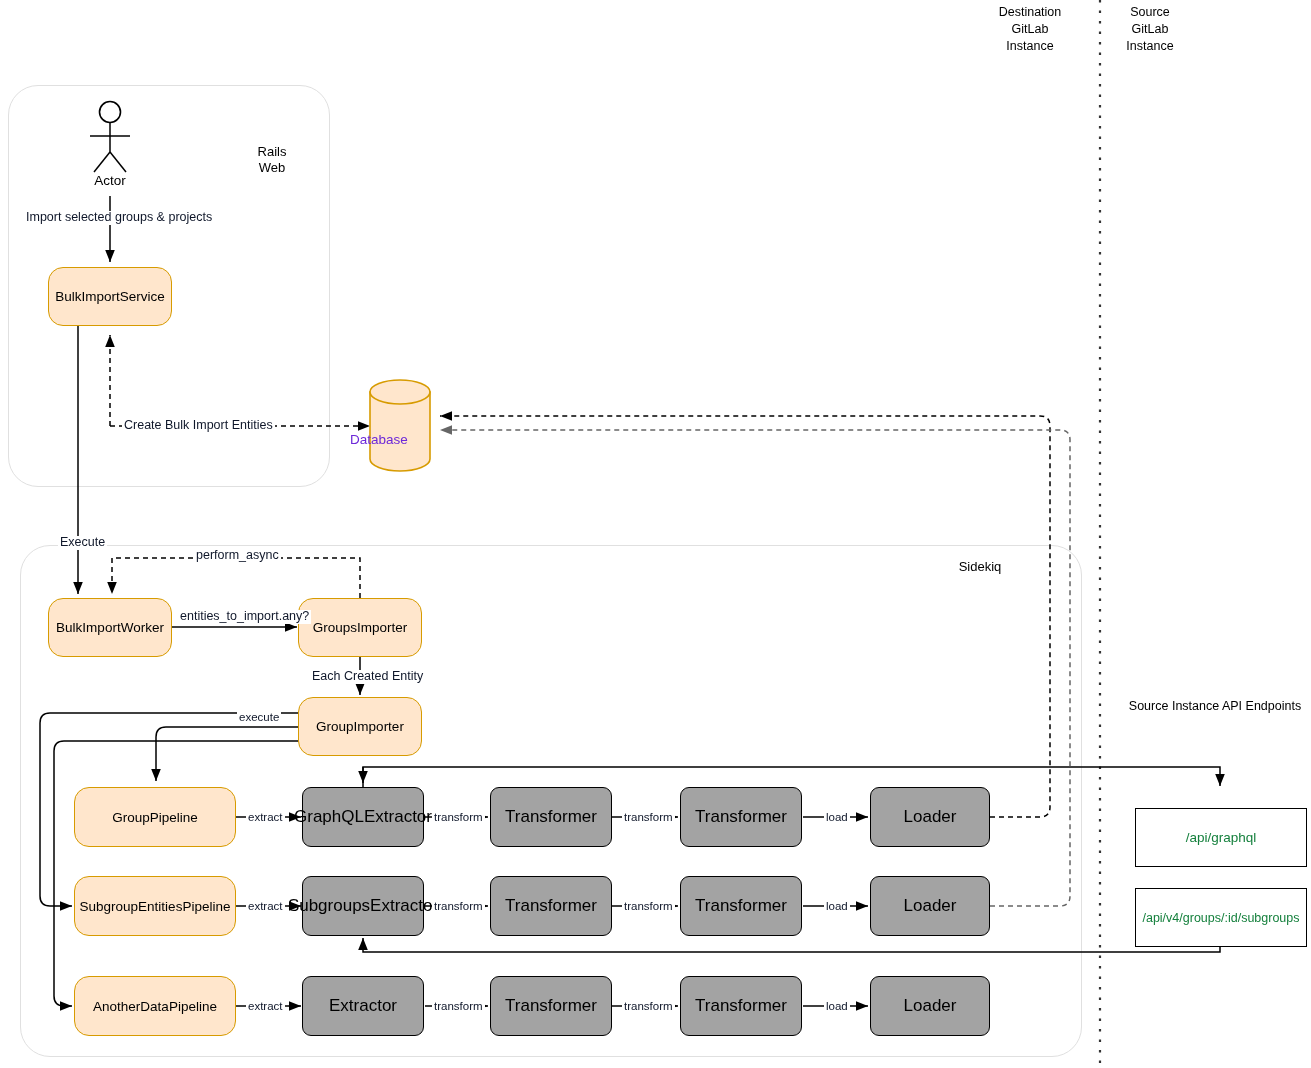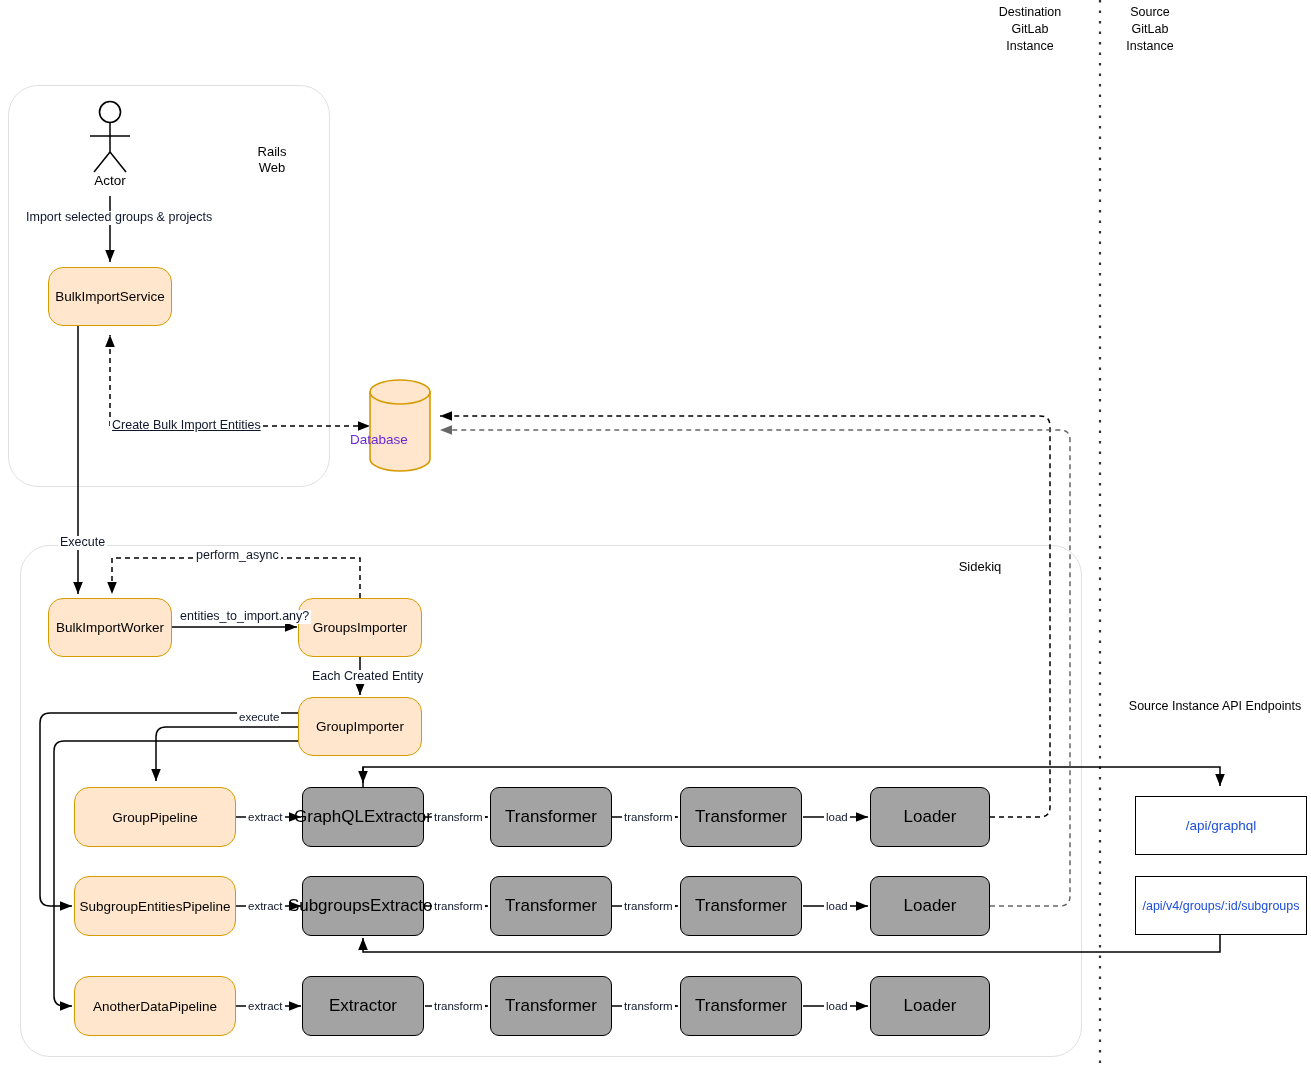--- a/index.html
+++ b/index.html
@@ -2,21 +2,21 @@
 <html><head>
 <meta charset="utf-8">
 <style>
   html,body{margin:0;padding:0;background:#ffffff;}
   body{font-family:"Liberation Sans","DejaVu Sans",sans-serif;}
   #canvas{position:relative;width:1311px;height:1068px;overflow:hidden;background:#fff;}
   svg.layer{position:absolute;left:0;top:0;width:1311px;height:1068px;pointer-events:none;}
   .node{position:absolute;box-sizing:border-box;display:flex;align-items:center;justify-content:center;text-align:center;}
   .rbox{border:1.6px solid #000;border-radius:9px;background:#a3a3a3;font-size:17px;color:#000;}
   .obox{border:1.6px solid #d79b00;border-radius:15px;background:#ffe6cc;font-size:13.5px;color:#000;}
-  .sqbox{border:1.6px solid #000;border-radius:0;background:#fff;font-size:13.5px;color:#1d4ed8;}
+  .sqbox{border:1.6px solid #000;border-radius:0;background:#fff;font-size:13.5px;color:#15803d;margin-top:12px;}
   .container-lbl{position:absolute;font-size:13px;color:#000;text-align:center;line-height:1.25;}
   .edge-lbl{position:absolute;font-size:11.5px;color:#0f172a;background:#fff;padding:0 2px;white-space:nowrap;line-height:1.1;}
   .edge-lbl.big{font-size:12.5px;}
   .zone-lbl{position:absolute;font-size:12.5px;color:#000;text-align:center;line-height:1.35;white-space:pre-line;}
   .grp{position:absolute;border:1.3px solid #e0e0e0;border-radius:30px;background:transparent;}
   .dbtext{position:absolute;width:100%;font-size:13.5px;color:#6d28d9;}
 </style>
 </head>
 <body>
 
@@ -132,21 +132,21 @@
   <div class="node rbox" style="left:870px;top:876px;width:120px;height:60px;">Loader</div>
 
   <div class="node rbox" style="left:490px;top:976px;width:122px;height:60px;">Transformer</div>
   <div class="node rbox" style="left:680px;top:976px;width:122px;height:60px;">Transformer</div>
   <div class="node rbox" style="left:870px;top:976px;width:120px;height:60px;">Loader</div>
 
   <div class="node sqbox" style="left:1135px;top:796px;width:172px;height:59px;">/api/graphql</div>
   <div class="node sqbox" style="left:1135px;top:876px;width:172px;height:59px;font-size:12.5px;">/api/v4/groups/:id/subgroups</div>
 
   <div class="edge-lbl big" style="left:24px;top:211px;">Import selected groups &amp; projects</div>
-  <div class="edge-lbl big" style="left:110px;top:419px;text-decoration:underline;">Create Bulk Import Entities</div>
+  <div class="edge-lbl big" style="left:122px;top:419px;">Create Bulk Import Entities</div>
   <div class="edge-lbl big" style="left:58px;top:536px;">Execute</div>
   <div class="edge-lbl big" style="left:194px;top:549px;">perform_async</div>
   <div class="edge-lbl big" style="left:178px;top:610px;">entities_to_import.any?</div>
   <div class="edge-lbl big" style="left:310px;top:670px;">Each Created Entity</div>
   <div class="edge-lbl" style="left:237px;top:711px;">execute</div>
 
   <div class="edge-lbl" style="left:246px;top:811px;">extract</div>
   <div class="edge-lbl" style="left:432px;top:811px;">transform</div>
   <div class="edge-lbl" style="left:622px;top:811px;">transform</div>
   <div class="edge-lbl" style="left:824px;top:811px;">load</div>

